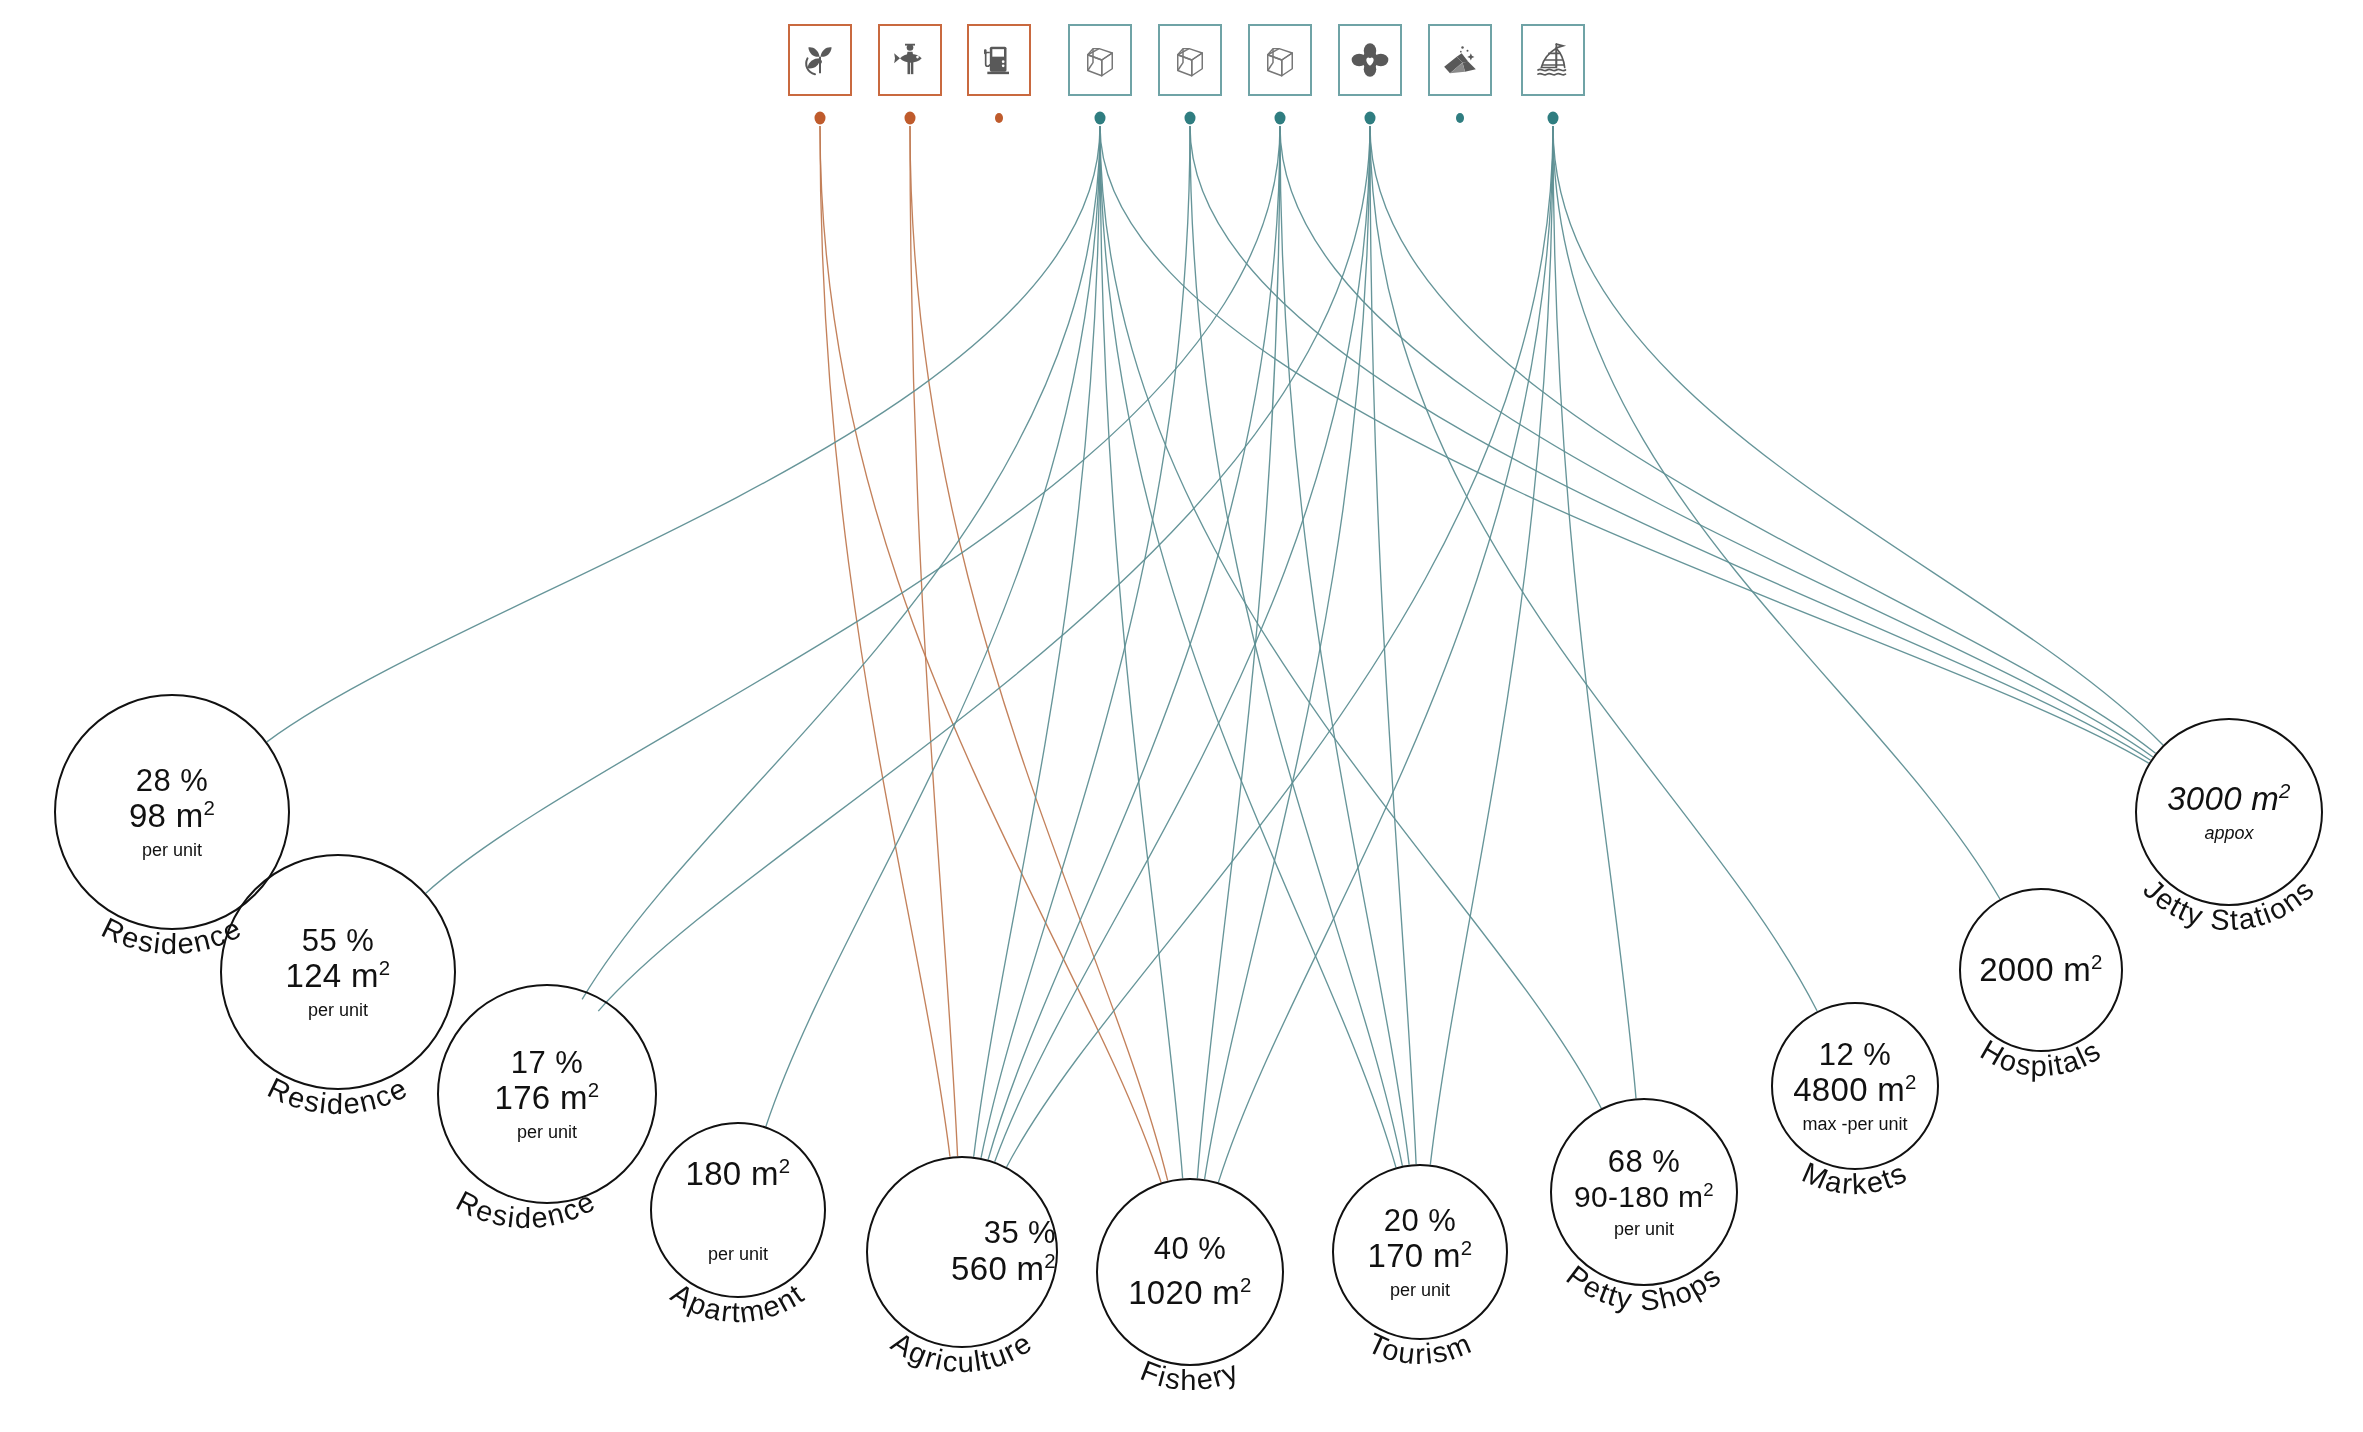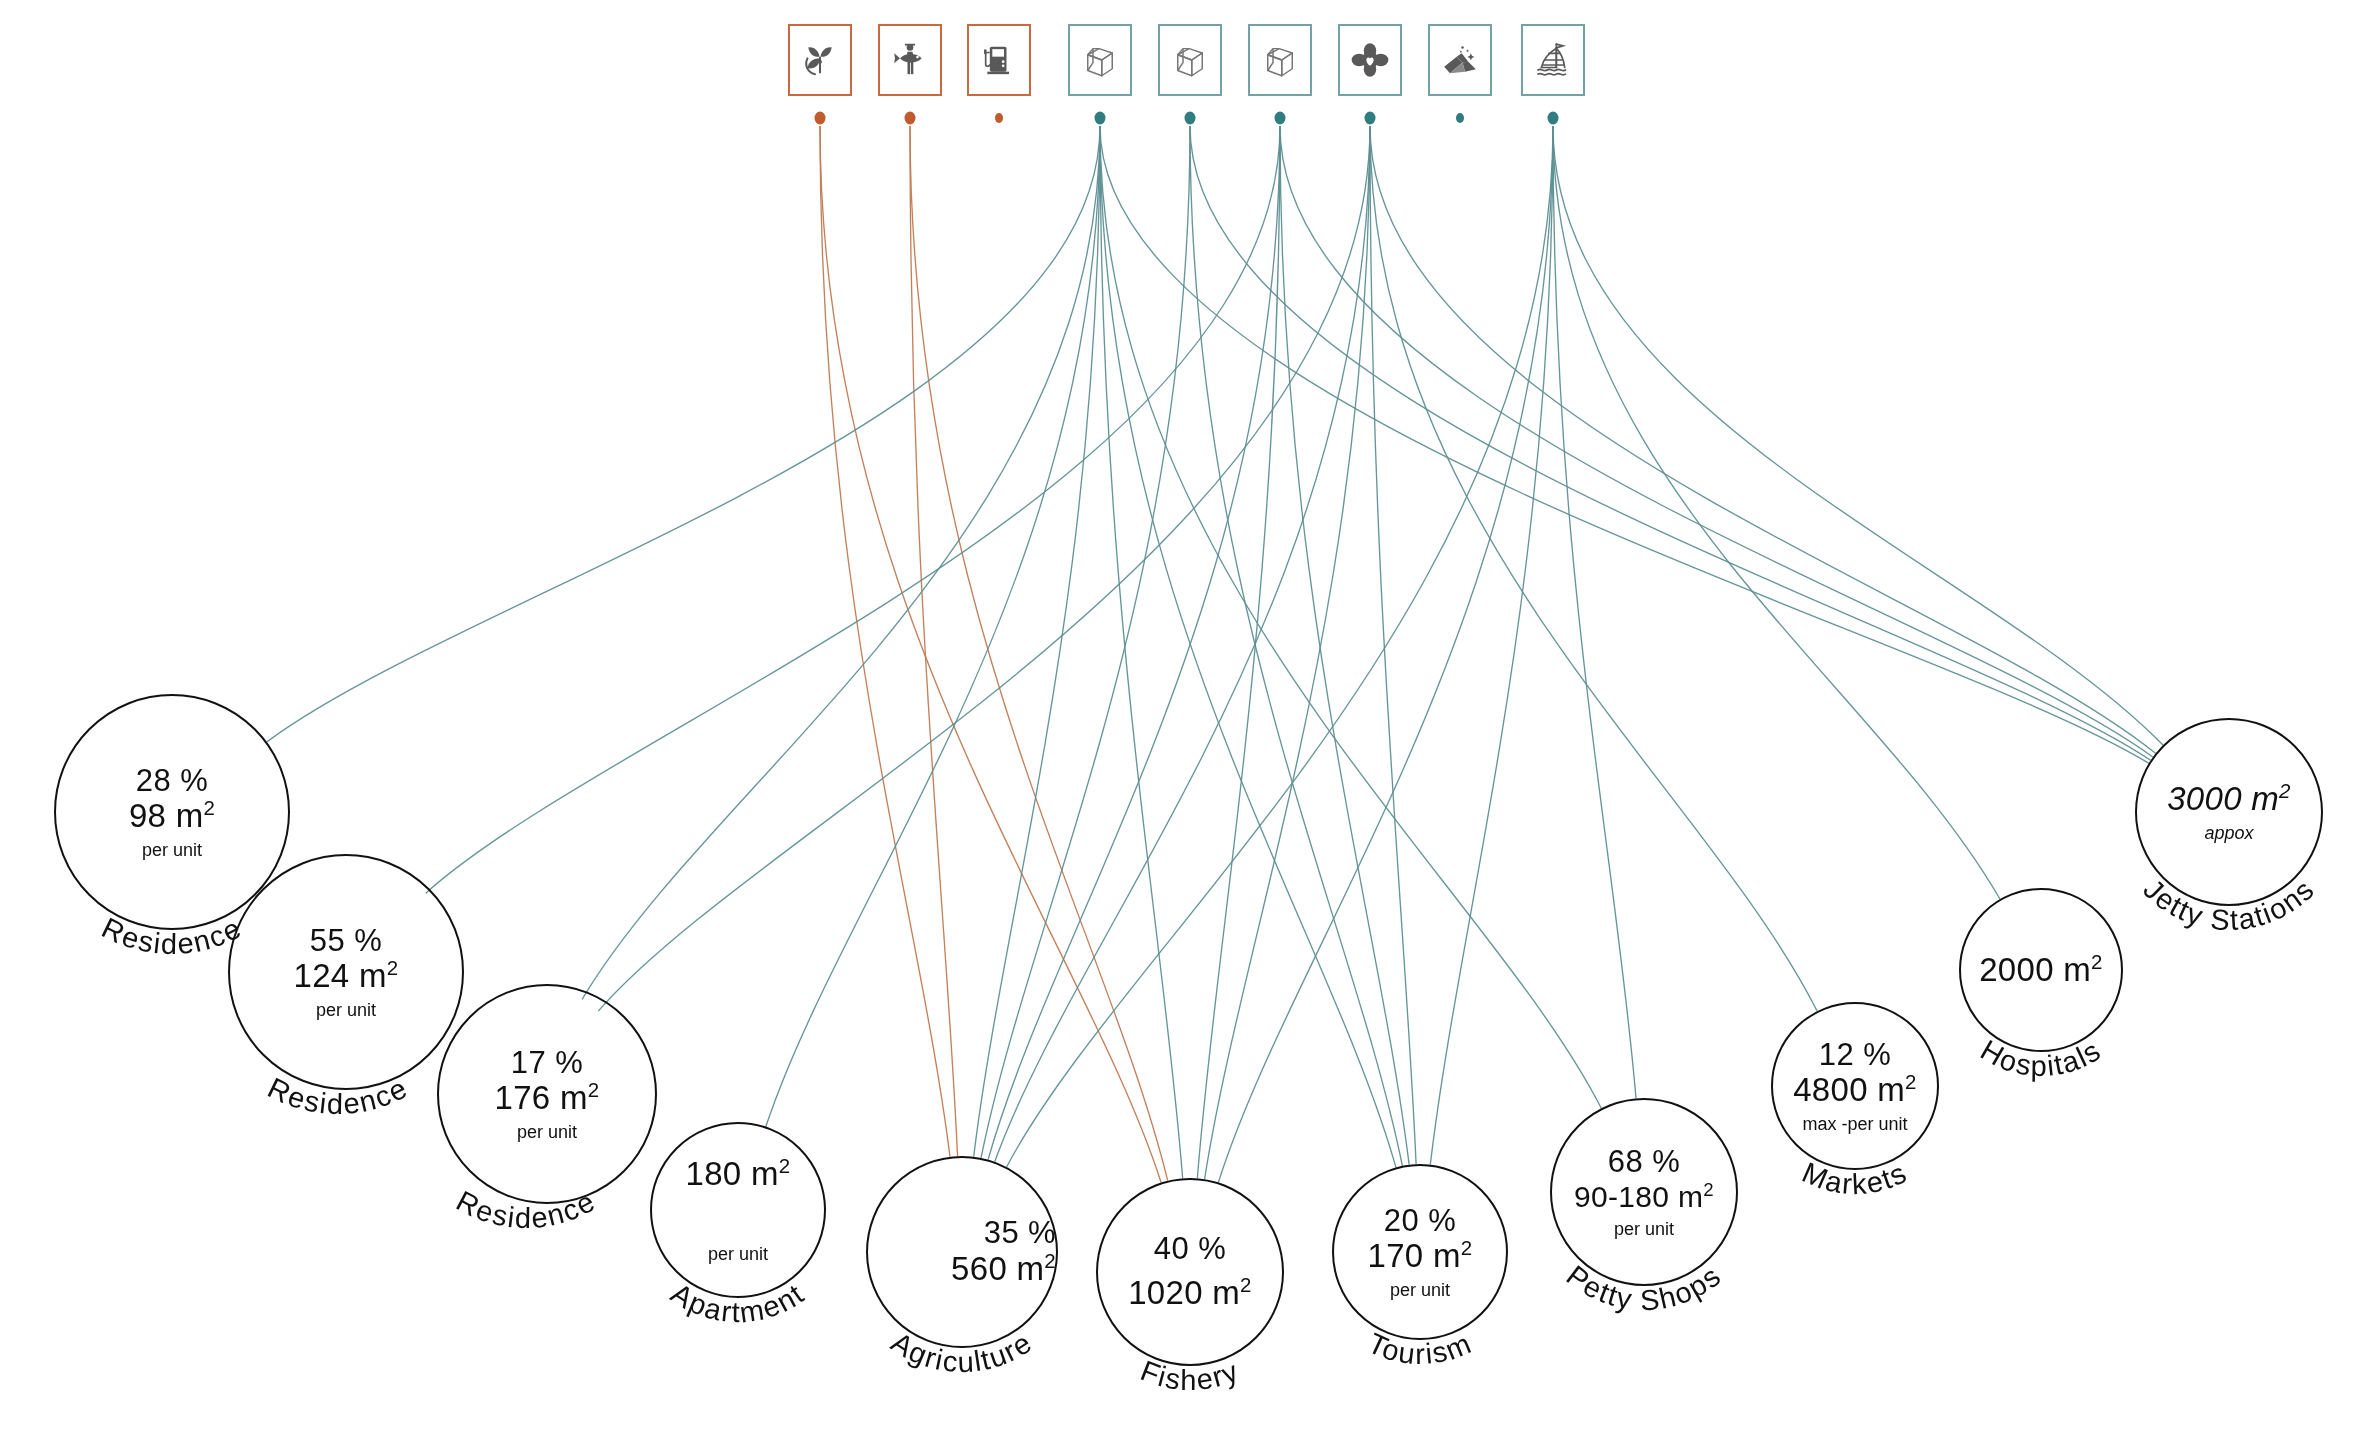--- a/index.html
+++ b/index.html
@@ -288,21 +288,21 @@
       </div>
       <div class="node-dot teal" style="left: 1553px; top: 118px;"></div>
     </div>
 
   <div id="bubbles">
       <div class="bubble" style="left: 54px; top: 694px; width: 236px; height: 236px;">
         <div class="pct">28 %</div>
         <div class="area">98 m<sup>2</sup></div>
         <div class="note">per unit</div>
       </div>
-      <div class="bubble" style="left: 228px; top: 854px; width: 236px; height: 236px;">
+      <div class="bubble" style="left: 220px; top: 854px; width: 236px; height: 236px;">
         <div class="pct">55 %</div>
         <div class="area">124 m<sup>2</sup></div>
         <div class="note">per unit</div>
       </div>
       <div class="bubble" style="left: 437px; top: 984px; width: 220px; height: 220px;">
         <div class="pct">17 %</div>
         <div class="area">176 m<sup>2</sup></div>
         <div class="note">per unit</div>
       </div>
       <div class="bubble" style="left: 650px; top: 1122px; width: 176px; height: 176px; gap: 46px;">

